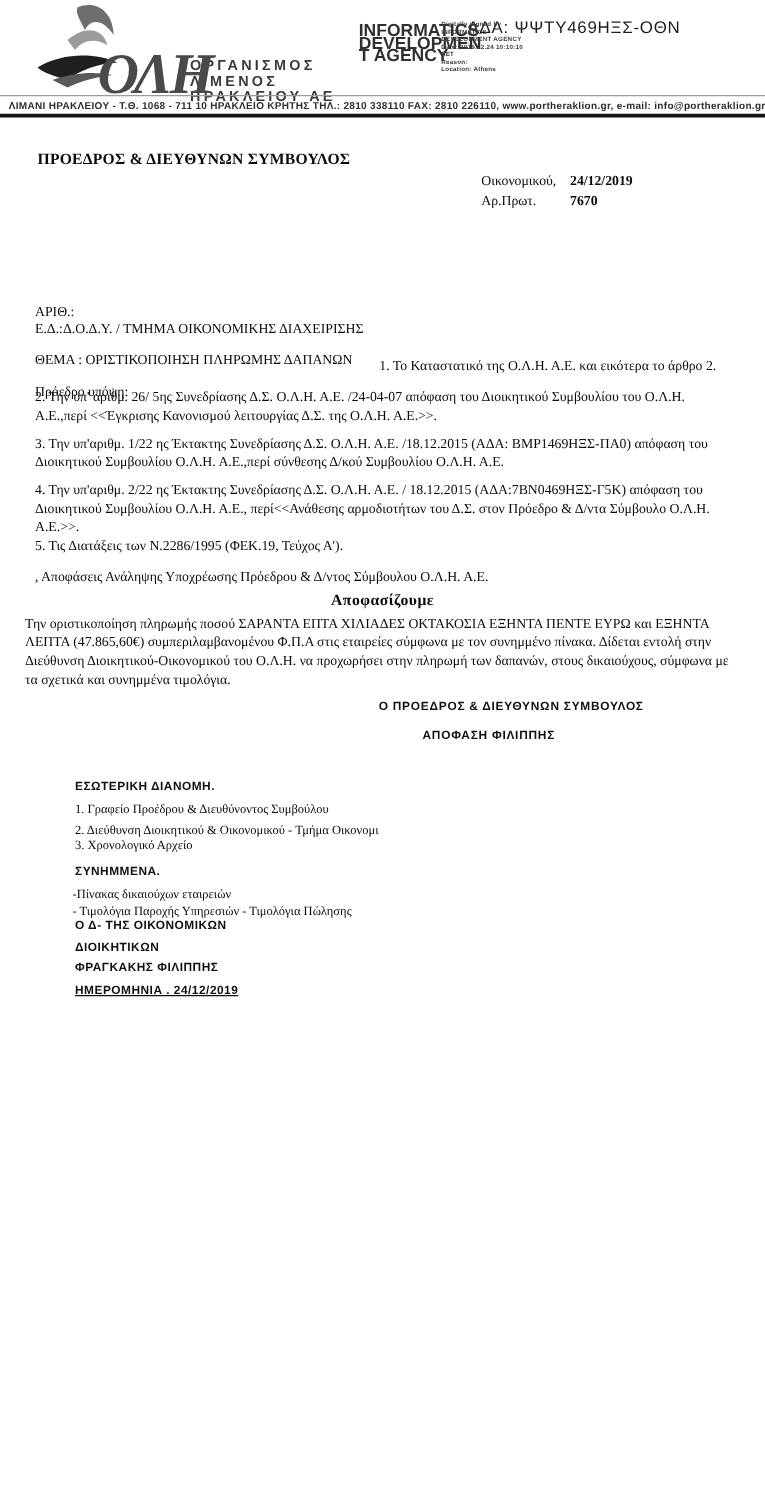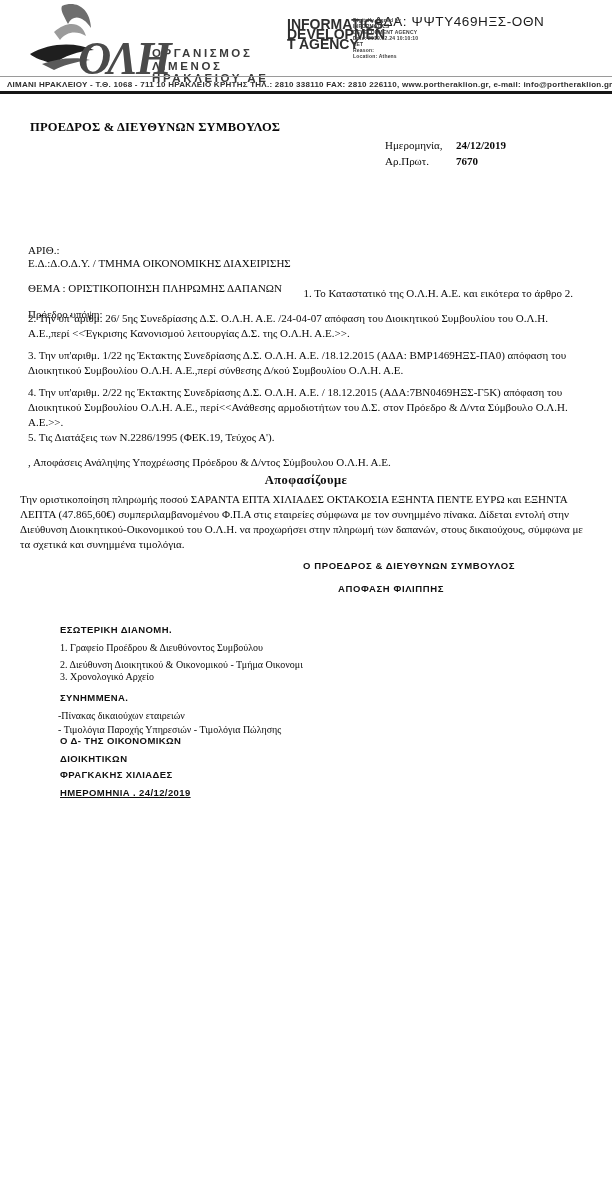--- a/index.html
+++ b/index.html
@@ -93,21 +93,21 @@
 EET
 Reason:
 Location: Athens</div>
 
   <div class="abs rule-thin" style="left:0px;top:76px;width:612px;"></div>
   <div class="abs contact" style="left:7px;top:80px;">ΛΙΜΑΝΙ ΗΡΑΚΛΕΙΟΥ - Τ.Θ. 1068 - 711 10 ΗΡΑΚΛΕΙΟ ΚΡΗΤΗΣ   ΤΗΛ.: 2810 338110   FAX: 2810 226110, www.portheraklion.gr, e-mail: info@portheraklion.gr</div>
   <div class="abs rule-thick" style="left:0px;top:91px;width:612px;"></div>
 
   <div class="abs h-office" style="left:30px;top:120px;">ΠΡΟΕΔΡΟΣ &amp; ΔΙΕΥΘΥΝΩΝ ΣΥΜΒΟΥΛΟΣ</div>
 
-  <div class="abs meta-label" style="left:385px;top:139px;">Ημερομηνία,</div>
+  <div class="abs meta-label" style="left:385px;top:139px;">Οικονομικού,</div>
   <div class="abs meta-value" style="left:456px;top:139px;">24/12/2019</div>
   <div class="abs meta-label" style="left:385px;top:155px;">Αρ.Πρωτ.</div>
   <div class="abs meta-value" style="left:456px;top:155px;">7670</div>
 
 
   <div class="abs body-text" style="left:28px;top:196px;">ΑΡΙΘ.:</div>
   <div class="abs body-text" style="left:28px;top:209px;">Ε.Δ.:Δ.Ο.Δ.Υ. / ΤΜΗΜΑ ΟΙΚΟΝΟΜΙΚΗΣ ΔΙΑΧΕΙΡΙΣΗΣ</div>
   <div class="abs body-text" style="left:28px;top:234px;">ΘΕΜΑ : ΟΡΙΣΤΙΚΟΠΟΙΗΣΗ ΠΛΗΡΩΜΗΣ ΔΑΠΑΝΩΝ</div>
   <div class="abs body-text" style="left:28px;top:260px;">Πρόεδρο υπόψη:</div>
 
@@ -129,17 +129,17 @@
   <div class="abs foot-item" style="left:60px;top:641px;">1. Γραφείο Προέδρου &amp; Διευθύνοντος Συμβούλου</div>
   <div class="abs foot-item" style="left:60px;top:658px;">2. Διεύθυνση Διοικητικού &amp; Οικονομικού - Τμήμα Οικονομι</div>
   <div class="abs foot-item" style="left:60px;top:670px;">3. Χρονολογικό Αρχείο</div>
 
   <div class="abs foot-head" style="left:60px;top:692px;">ΣΥΝΗΜΜΕΝΑ.</div>
   <div class="abs foot-item" style="left:58px;top:709px;">-Πίνακας δικαιούχων εταιρειών</div>
   <div class="abs foot-item" style="left:58px;top:723px;">- Τιμολόγια Παροχής Υπηρεσιών - Τιμολόγια Πώλησης</div>
 
   <div class="abs foot-head" style="left:60px;top:735px;">Ο Δ- ΤΗΣ ΟΙΚΟΝΟΜΙΚΩΝ</div>
   <div class="abs foot-head" style="left:60px;top:753px;">ΔΙΟΙΚΗΤΙΚΩΝ</div>
-  <div class="abs foot-head" style="left:60px;top:769px;">ΦΡΑΓΚΑΚΗΣ ΧΙΛΙΑΔΕΣ</div>
+  <div class="abs foot-head" style="left:60px;top:769px;">ΦΡΑΓΚΑΚΗΣ ΦΙΛΙΠΠΗΣ</div>
 
   <div class="abs foot-head underline" style="left:60px;top:787px;">ΗΜΕΡΟΜΗΝΙΑ . 24/12/2019</div>
 
 </div>
 
 </body></html>

